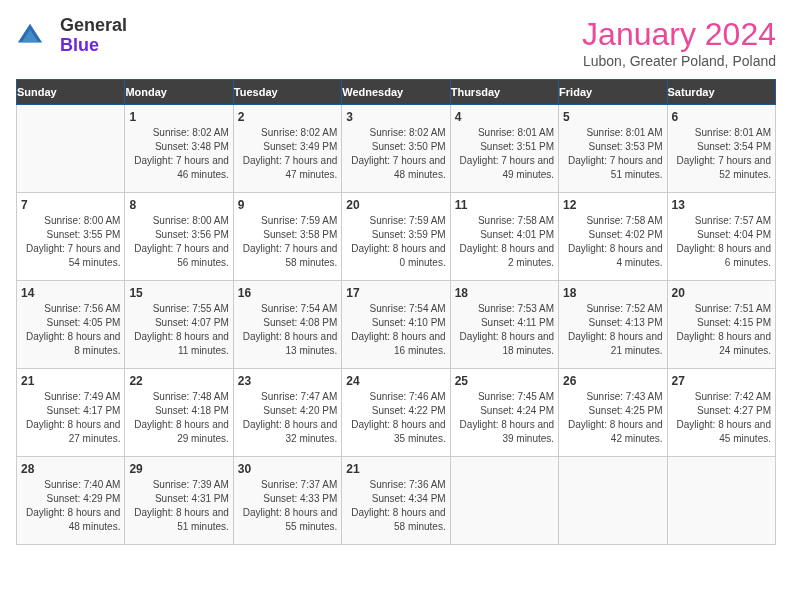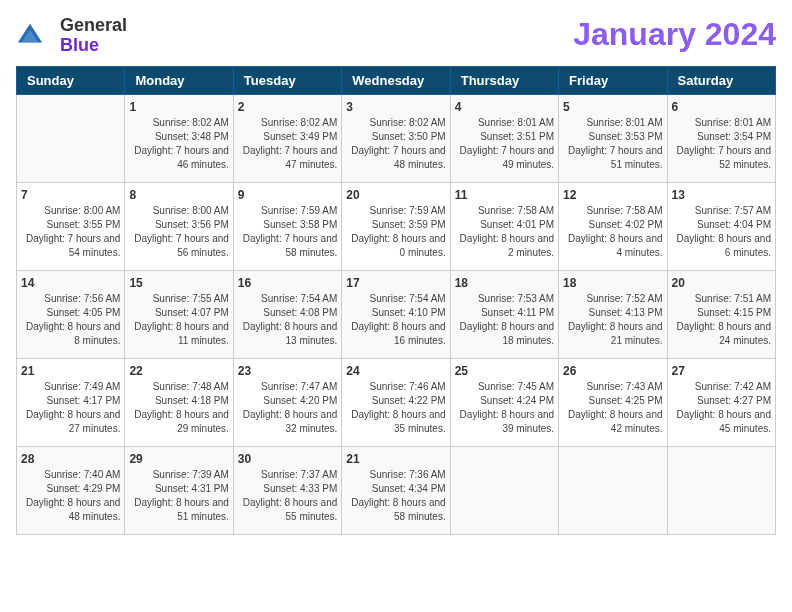--- a/index.html
+++ b/index.html
@@ -38,37 +38,37 @@
     }
     .logo-icon {
       width: 28px;
       height: 28px;
     }
     .title-section {
       text-align: right;
     }
     .main-title {
       font-size: 32px;
-      font-weight: bold;
-      color: #8b5cf6;
+      font-weight: normal;
+      color: #ec4899;
     }
     .subtitle {
       font-size: 14px;
       color: #555;
     }
     table {
       width: 100%;
       border-collapse: collapse;
       table-layout: fixed;
     }
     thead tr th {
-      background-color: #0c4a6e;
+      background-color: #404040;
       color: #fff;
-      padding: 6px 10px;
-      font-size: 13px;
+      padding: 6px 0;
+      font-size: 11px;
       text-align: left;
       border: 1px solid #1a5a9a;
     }
     tbody tr td {
       border: 1px solid #ccc;
       padding: 5px 4px;
       vertical-align: top;
       font-size: 10.5px;
       color: #333;
       background: #fff;
@@ -99,20 +99,21 @@
       <polygon points="15,2 28,22 2,22" fill="#2a6db5"></polygon>
       <polygon points="15,8 24,22 6,22" fill="#5a9fd4" opacity="0.6"></polygon>
     </svg>
     <div class="logo-text">
       <span class="logo-general">General</span>
       <span class="logo-blue">Blue</span>
     </div>
   </div>
   <div class="title-section">
     <div class="main-title">January 2024</div>
+    <div class="subtitle">Lubon, Greater Poland, Poland</div>
   </div>
 </div>
 
 <table>
   <thead>
     <tr>
     <th>Sunday</th>
         <th>Monday</th>
         <th>Tuesday</th>
         <th>Wednesday</th>

